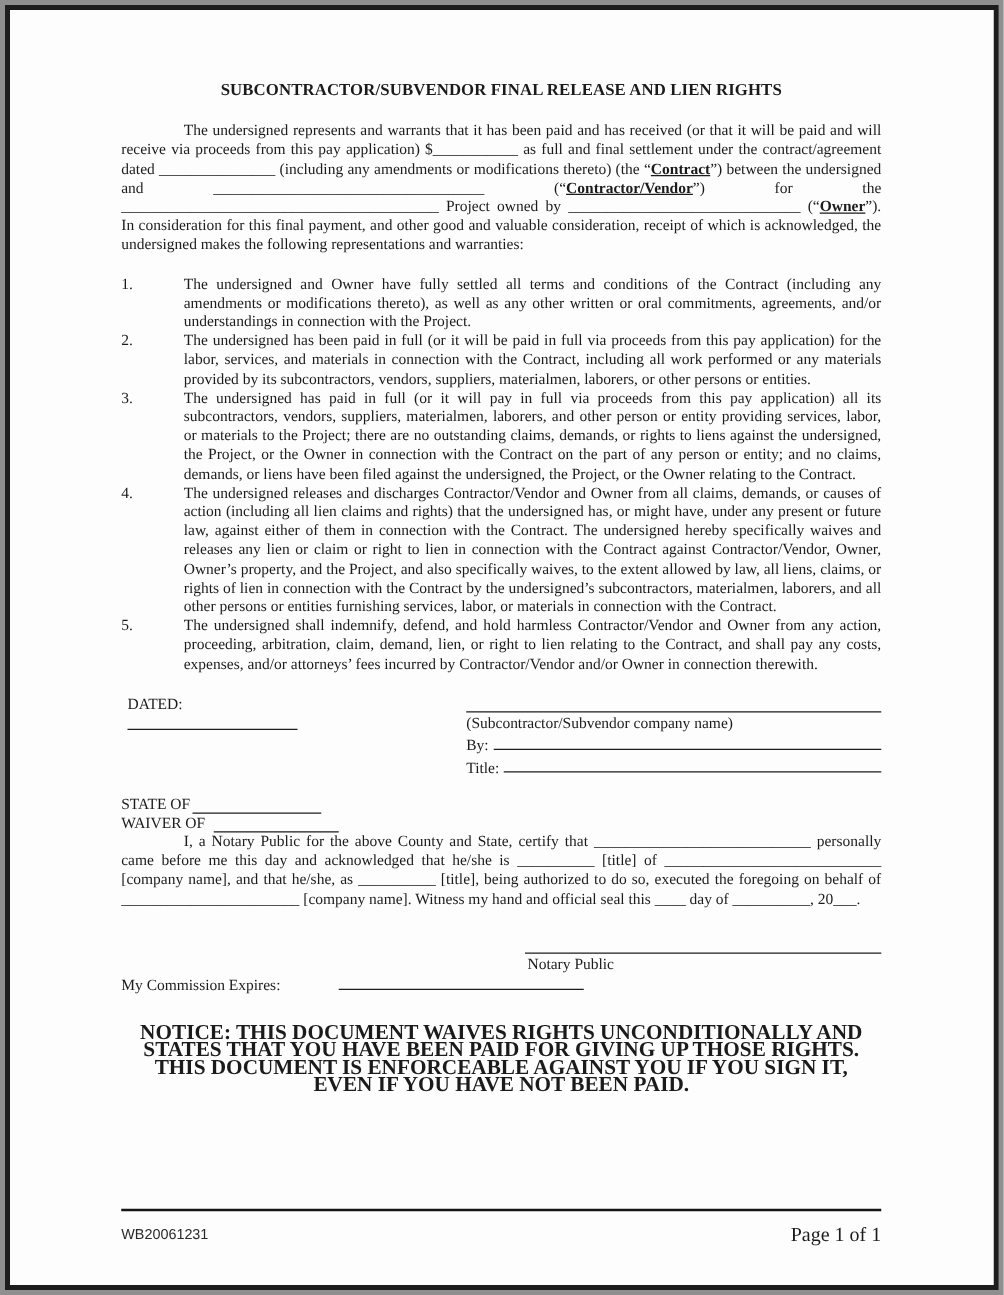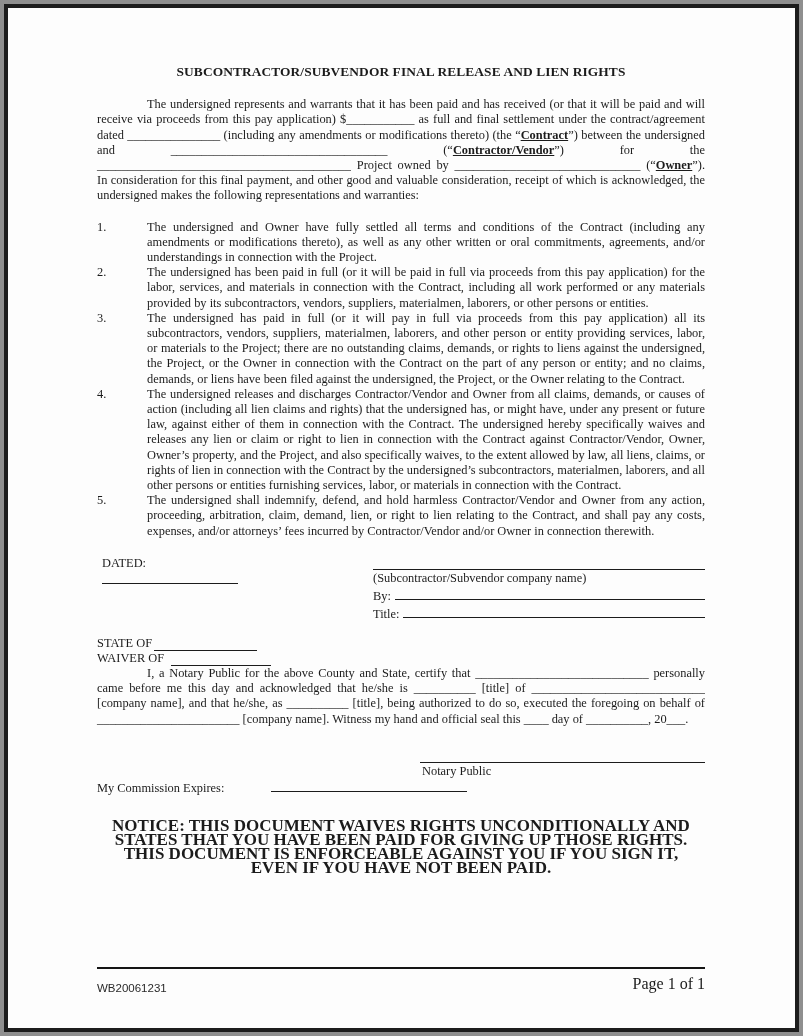--- a/index.html
+++ b/index.html
@@ -42,21 +42,21 @@
   .notary-par{margin-top:13px;}
   .notary-sig{margin-top:22px;margin-left:323px;width:285px;}
   .notary-public-label{margin:1px 0 0 2px;}
   .commission-row{display:flex;align-items:baseline;margin-top:0px;white-space:nowrap;gap:42px;}
   .notice{
     margin:23px auto 17px auto;width:96%;
     text-align:center;font-weight:bold;font-size:17px;line-height:13.8px;
   }
   .footer{position:absolute;left:89px;right:90px;bottom:32px;}
   .footer-rule{border-top:2.6px solid #151515;}
-  .footer-row{display:flex;justify-content:space-between;align-items:center;}
+  .footer-row{display:flex;justify-content:space-between;align-items:flex-end;}
   .doc-code{
     font-family:"Liberation Sans","DejaVu Sans",sans-serif;
     font-size:11.5px;color:#2a2a2a;margin-top:12px;
   }
   .page-number{font-size:16px;margin-top:2px;}
 </style>
 </head>
 <body>
 
 <div class="page">

